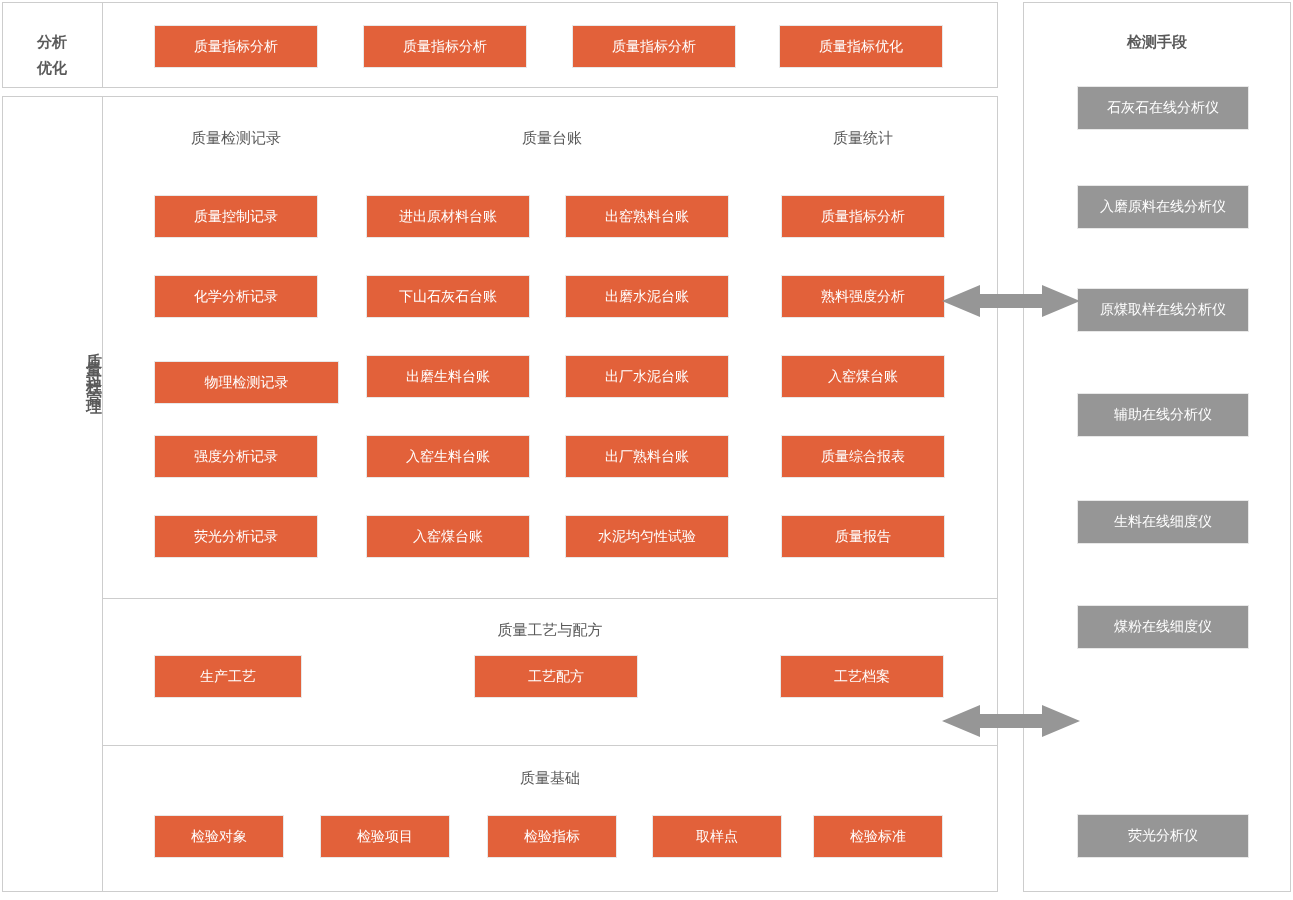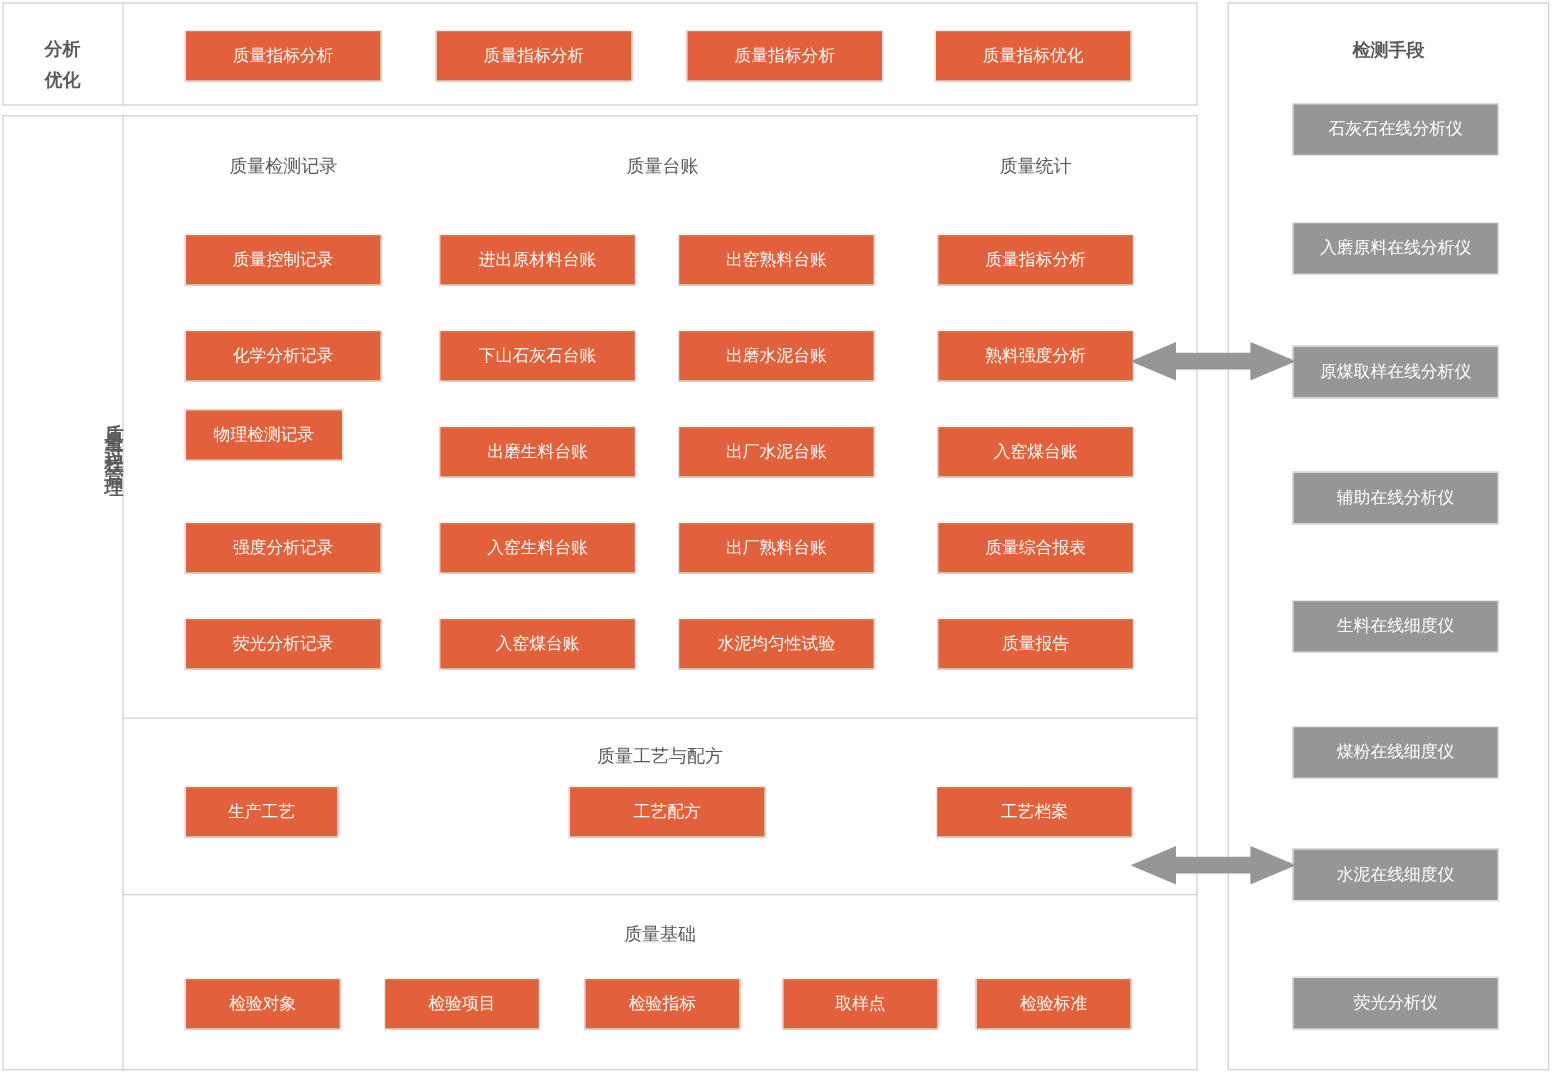--- a/index.html
+++ b/index.html
@@ -129,21 +129,21 @@
 
   <div class="hline" style="left:102px; top:598px; width:896px;"></div>
   <div class="hline" style="left:102px; top:745px; width:896px;"></div>
 
   <div class="col-title" style="left:154px; top:129px; width:164px;">质量检测记录</div>
   <div class="col-title" style="left:470px; top:129px; width:164px;text-align:center;">质量台账</div>
   <div class="col-title" style="left:781px; top:129px; width:164px;">质量统计</div>
 
   <div class="btn btn-orange" style="left:154px; top:195px; width:164px; height:43px;">质量控制记录</div>
   <div class="btn btn-orange" style="left:154px; top:275px; width:164px; height:43px;">化学分析记录</div>
-  <div class="btn btn-orange" style="left:154px; top:341px; width:132px; height:43px;">物理检测记录</div>
+  <div class="btn btn-orange" style="left:154px; top:361px; width:185px; height:43px;">物理检测记录</div>
   <div class="btn btn-orange" style="left:154px; top:435px; width:164px; height:43px;">强度分析记录</div>
   <div class="btn btn-orange" style="left:154px; top:515px; width:164px; height:43px;">荧光分析记录</div>
 
   <div class="btn btn-orange" style="left:366px; top:195px; width:164px; height:43px;">进出原材料台账</div>
   <div class="btn btn-orange" style="left:366px; top:275px; width:164px; height:43px;">下山石灰石台账</div>
   <div class="btn btn-orange" style="left:366px; top:355px; width:164px; height:43px;">出磨生料台账</div>
   <div class="btn btn-orange" style="left:366px; top:435px; width:164px; height:43px;">入窑生料台账</div>
   <div class="btn btn-orange" style="left:366px; top:515px; width:164px; height:43px;">入窑煤台账</div>
 
   <div class="btn btn-orange" style="left:565px; top:195px; width:164px; height:43px;">出窑熟料台账</div>
@@ -153,21 +153,21 @@
   <div class="btn btn-orange" style="left:565px; top:515px; width:164px; height:43px;">水泥均匀性试验</div>
 
   <div class="btn btn-orange" style="left:781px; top:195px; width:164px; height:43px;">质量指标分析</div>
   <div class="btn btn-orange" style="left:781px; top:275px; width:164px; height:43px;">熟料强度分析</div>
   <div class="btn btn-orange" style="left:781px; top:355px; width:164px; height:43px;">入窑煤台账</div>
   <div class="btn btn-orange" style="left:781px; top:435px; width:164px; height:43px;">质量综合报表</div>
   <div class="btn btn-orange" style="left:781px; top:515px; width:164px; height:43px;">质量报告</div>
 
   <div class="section-title" style="left:102px; top:621px; width:896px;">质量工艺与配方</div>
 
-  <div class="btn btn-orange" style="left:154px; top:655px; width:128px; height:43px;">生产工艺</div>
+  <div class="btn btn-orange" style="left:154px; top:655px; width:148px; height:43px;">生产工艺</div>
   <div class="btn btn-orange" style="left:780px; top:655px; width:164px; height:43px;">工艺档案</div>
   <div class="btn btn-orange" style="left:474px; top:655px; width:164px; height:43px;">工艺配方</div>
 
   <div class="section-title" style="left:102px; top:769px; width:896px;">质量基础</div>
 
   <div class="btn btn-orange" style="left:154px; top:815px; width:130px; height:43px;">检验对象</div>
   <div class="btn btn-orange" style="left:320px; top:815px; width:130px; height:43px;">检验项目</div>
   <div class="btn btn-orange" style="left:487px; top:815px; width:130px; height:43px;">检验指标</div>
   <div class="btn btn-orange" style="left:652px; top:815px; width:130px; height:43px;">取样点</div>
   <div class="btn btn-orange" style="left:813px; top:815px; width:130px; height:43px;">检验标准</div>
@@ -175,21 +175,20 @@
   <div class="panel" style="left:1023px; top:2px; width:268px; height:890px;"></div>
 
   <div class="side-title" style="left:1023px; top:33px; width:268px;">检测手段</div>
 
   <div class="btn btn-gray" style="left:1077px; top:86px; width:172px; height:44px;">石灰石在线分析仪</div>
   <div class="btn btn-gray" style="left:1077px; top:185px; width:172px; height:44px;">入磨原料在线分析仪</div>
   <div class="btn btn-gray" style="left:1077px; top:288px; width:172px; height:44px;">原煤取样在线分析仪</div>
   <div class="btn btn-gray" style="left:1077px; top:393px; width:172px; height:44px;">辅助在线分析仪</div>
   <div class="btn btn-gray" style="left:1077px; top:500px; width:172px; height:44px;">生料在线细度仪</div>
   <div class="btn btn-gray" style="left:1077px; top:605px; width:172px; height:44px;">煤粉在线细度仪</div>
-  <div class="btn btn-gray" style="left:1077px; top:707px; width:172px; height:44px;">水泥在线细度仪</div>
   <div class="btn btn-gray" style="left:1077px; top:814px; width:172px; height:44px;">荧光分析仪</div>
 
   <div class="arrow" style="left:942px; top:283px; width:138px; height:36px;">
     <svg width="138" height="36" viewBox="0 0 138 36" xmlns="http://www.w3.org/2000/svg">
       <polygon points="0,18 38,2 38,11 100,11 100,2 138,18 100,34 100,25 38,25 38,34" fill="#969696"></polygon>
     </svg>
   </div>
 
   <div class="arrow" style="left:942px; top:703px; width:138px; height:36px;">
     <svg width="138" height="36" viewBox="0 0 138 36" xmlns="http://www.w3.org/2000/svg">

